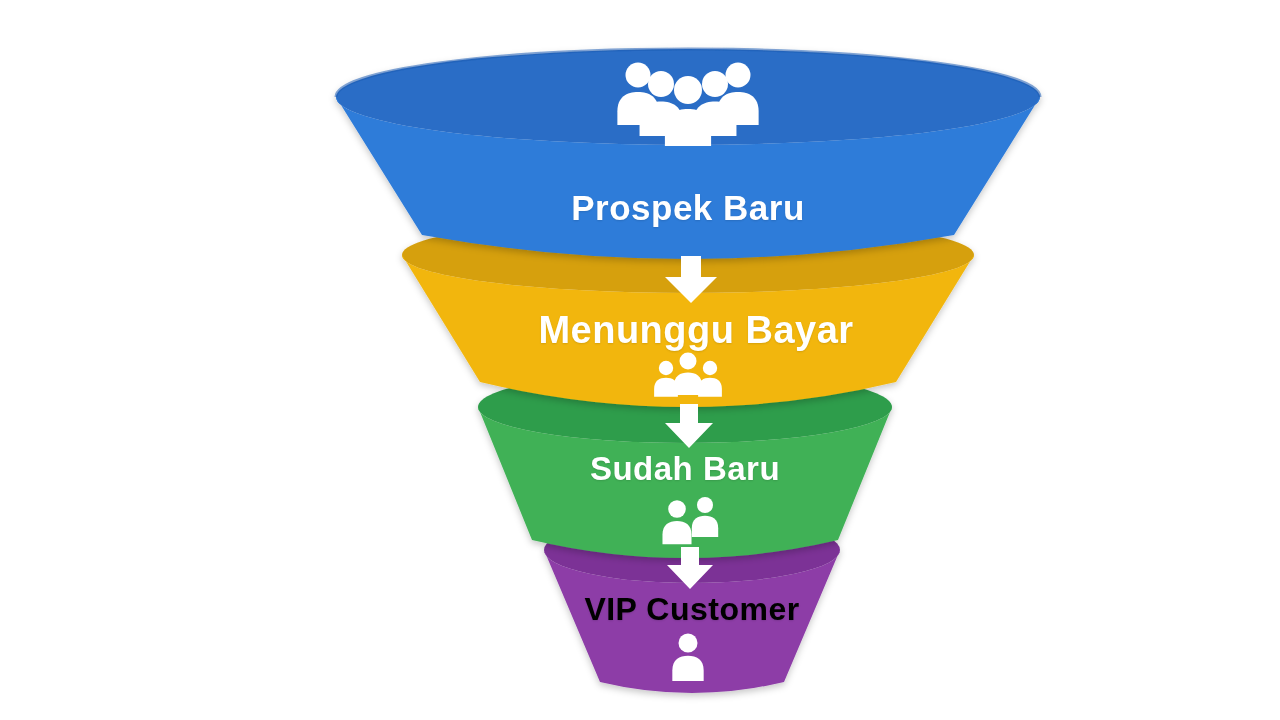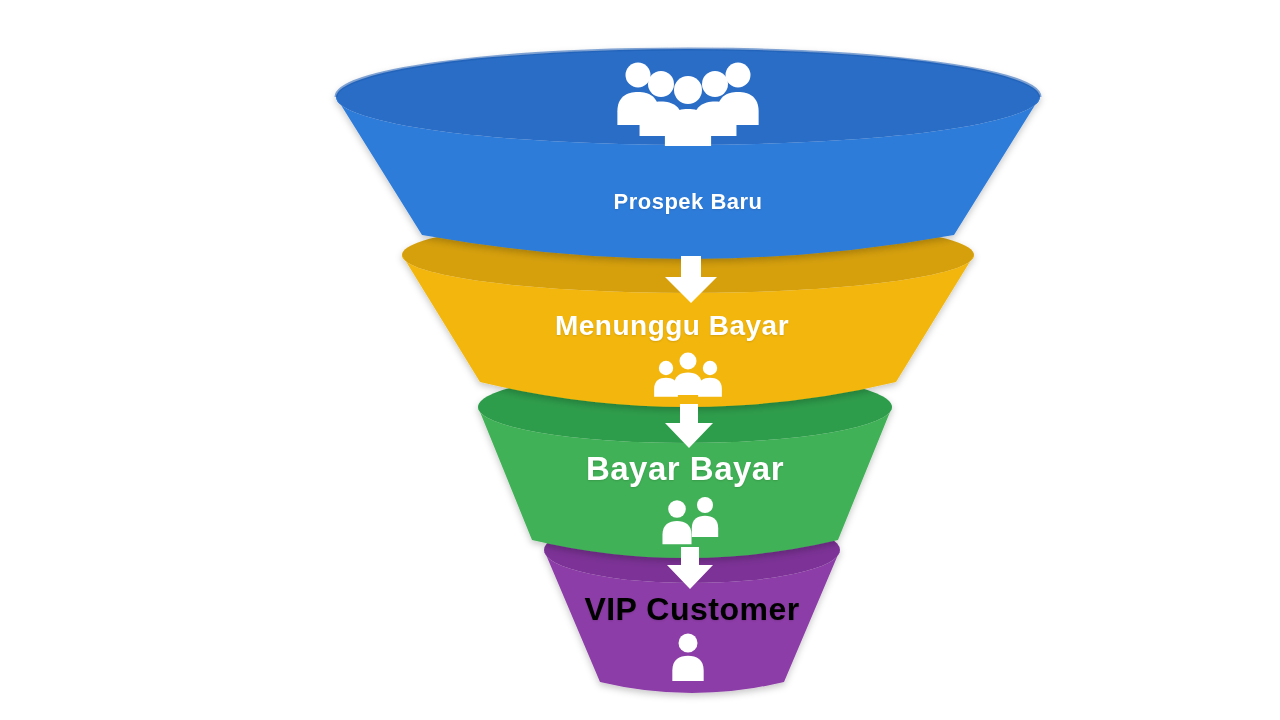--- a/index.html
+++ b/index.html
@@ -85,21 +85,21 @@
       <use href="#person" transform="translate(688,643) scale(0.95)"></use>
     </g>
 
     <g fill="#ffffff">
       <path transform="translate(691,256)" d="M -10 0 H 10 V 21 H 26 L 0 47 L -26 21 H -10 Z"></path>
       <path transform="translate(689,404)" d="M -9 0 H 9 V 19 H 24 L 0 44 L -24 19 H -9 Z"></path>
       <path transform="translate(690,547)" d="M -9 0 H 9 V 18 H 23 L 0 42 L -23 18 H -9 Z"></path>
     </g>
   </svg>
 
-  <div class="stage-label" style="left: 688px; top: 190px; font-size: 22px; color: rgb(255, 255, 255);">Prospek Baru</div>
+  <div class="stage-label" style="left: 688px; top: 190px; font-size: 35px; color: rgb(255, 255, 255);">Prospek Baru</div>
 
-  <div class="stage-label" style="left: 672px; top: 311px; font-size: 28px; color: rgb(255, 255, 255);">Menunggu Bayar</div>
+  <div class="stage-label" style="left: 696px; top: 311px; font-size: 38px; color: rgb(255, 255, 255);">Menunggu Bayar</div>
 
-  <div class="stage-label" style="left: 685px; top: 452px; font-size: 33px; color: rgb(255, 255, 255);">Bayar Bayar</div>
+  <div class="stage-label" style="left: 685px; top: 452px; font-size: 33px; color: rgb(255, 255, 255);">Sudah Baru</div>
 
   <div class="stage-label" style="left: 692px; top: 593px; font-size: 32px; color: #000000;">VIP Customer</div>
 
 </div>
 
 </body></html>

